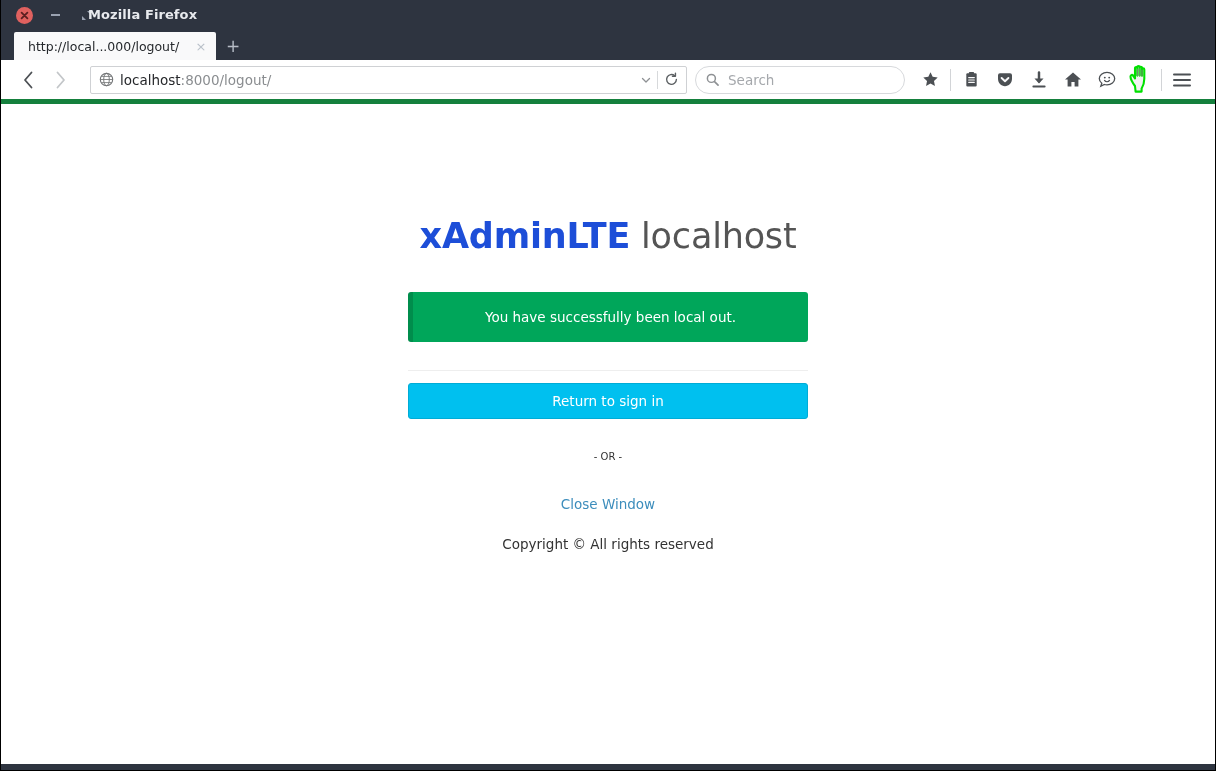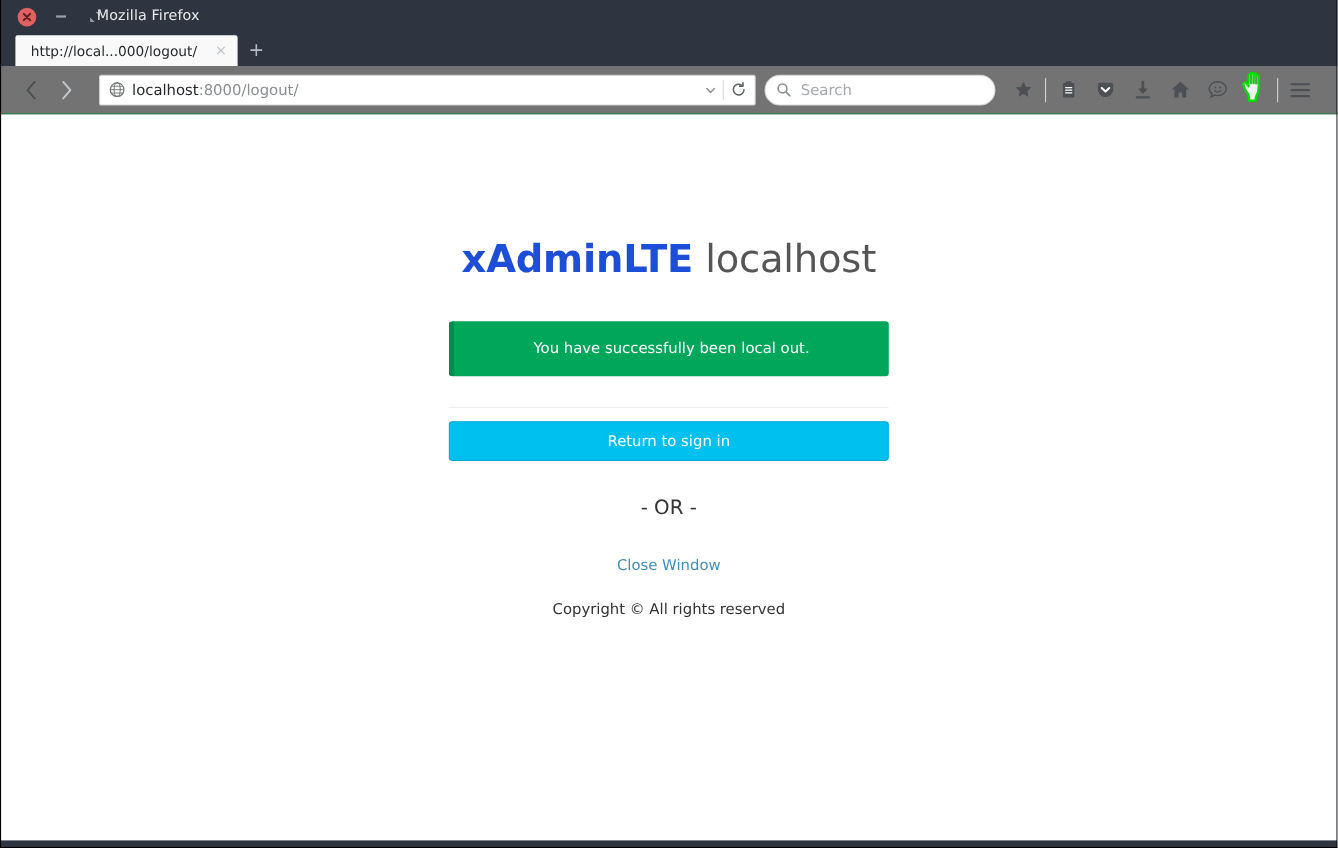--- a/index.html
+++ b/index.html
@@ -58,21 +58,21 @@
   }
   .ctrl-max svg { display:block; }
   .win-title {
     position: absolute;
     left: 88px;
     top: 0;
     height: 30px;
     line-height: 30px;
     color: #e8eaee;
     font-size: 13px;
-    font-weight: normal;
+    font-weight: bold;
     font-family: "DejaVu Sans", sans-serif;
     letter-spacing: 0.1px;
   }
 
   
   .tabstrip {
     height: 30px;
     background: #2e3440;
     display: flex;
     align-items: flex-end;
@@ -118,22 +118,22 @@
     align-items: center;
     justify-content: center;
     color: #b6bcc6;
     font-size: 17px;
     cursor: pointer;
   }
 
   
   .navbar {
     height: 44px;
-    background: #737373;
-    border-bottom: 1px solid #15803d;
+    background: #ffffff;
+    border-bottom: 5px solid #15803d;
     display: flex;
     align-items: center;
     padding: 0 8px;
     box-sizing: border-box;
   }
   .navbtn {
     width: 32px;
     height: 30px;
     display: flex;
     align-items: center;
@@ -305,21 +305,21 @@
     color: #ffffff;
     font-size: 13.5px;
     text-align: center;
     padding: 9px 0;
     border-radius: 3px;
     box-sizing: border-box;
     cursor: pointer;
     font-family: "DejaVu Sans", sans-serif;
   }
   .or-text {
-    font-size: 18px;
+    font-size: 10px;
     color: #333333;
     margin-top: 32px;
     text-align: center;
   }
   .close-link {
     font-size: 13.5px;
     color: #3c8dbc;
     text-decoration: none;
     margin-top: 34px;
     display: block;

